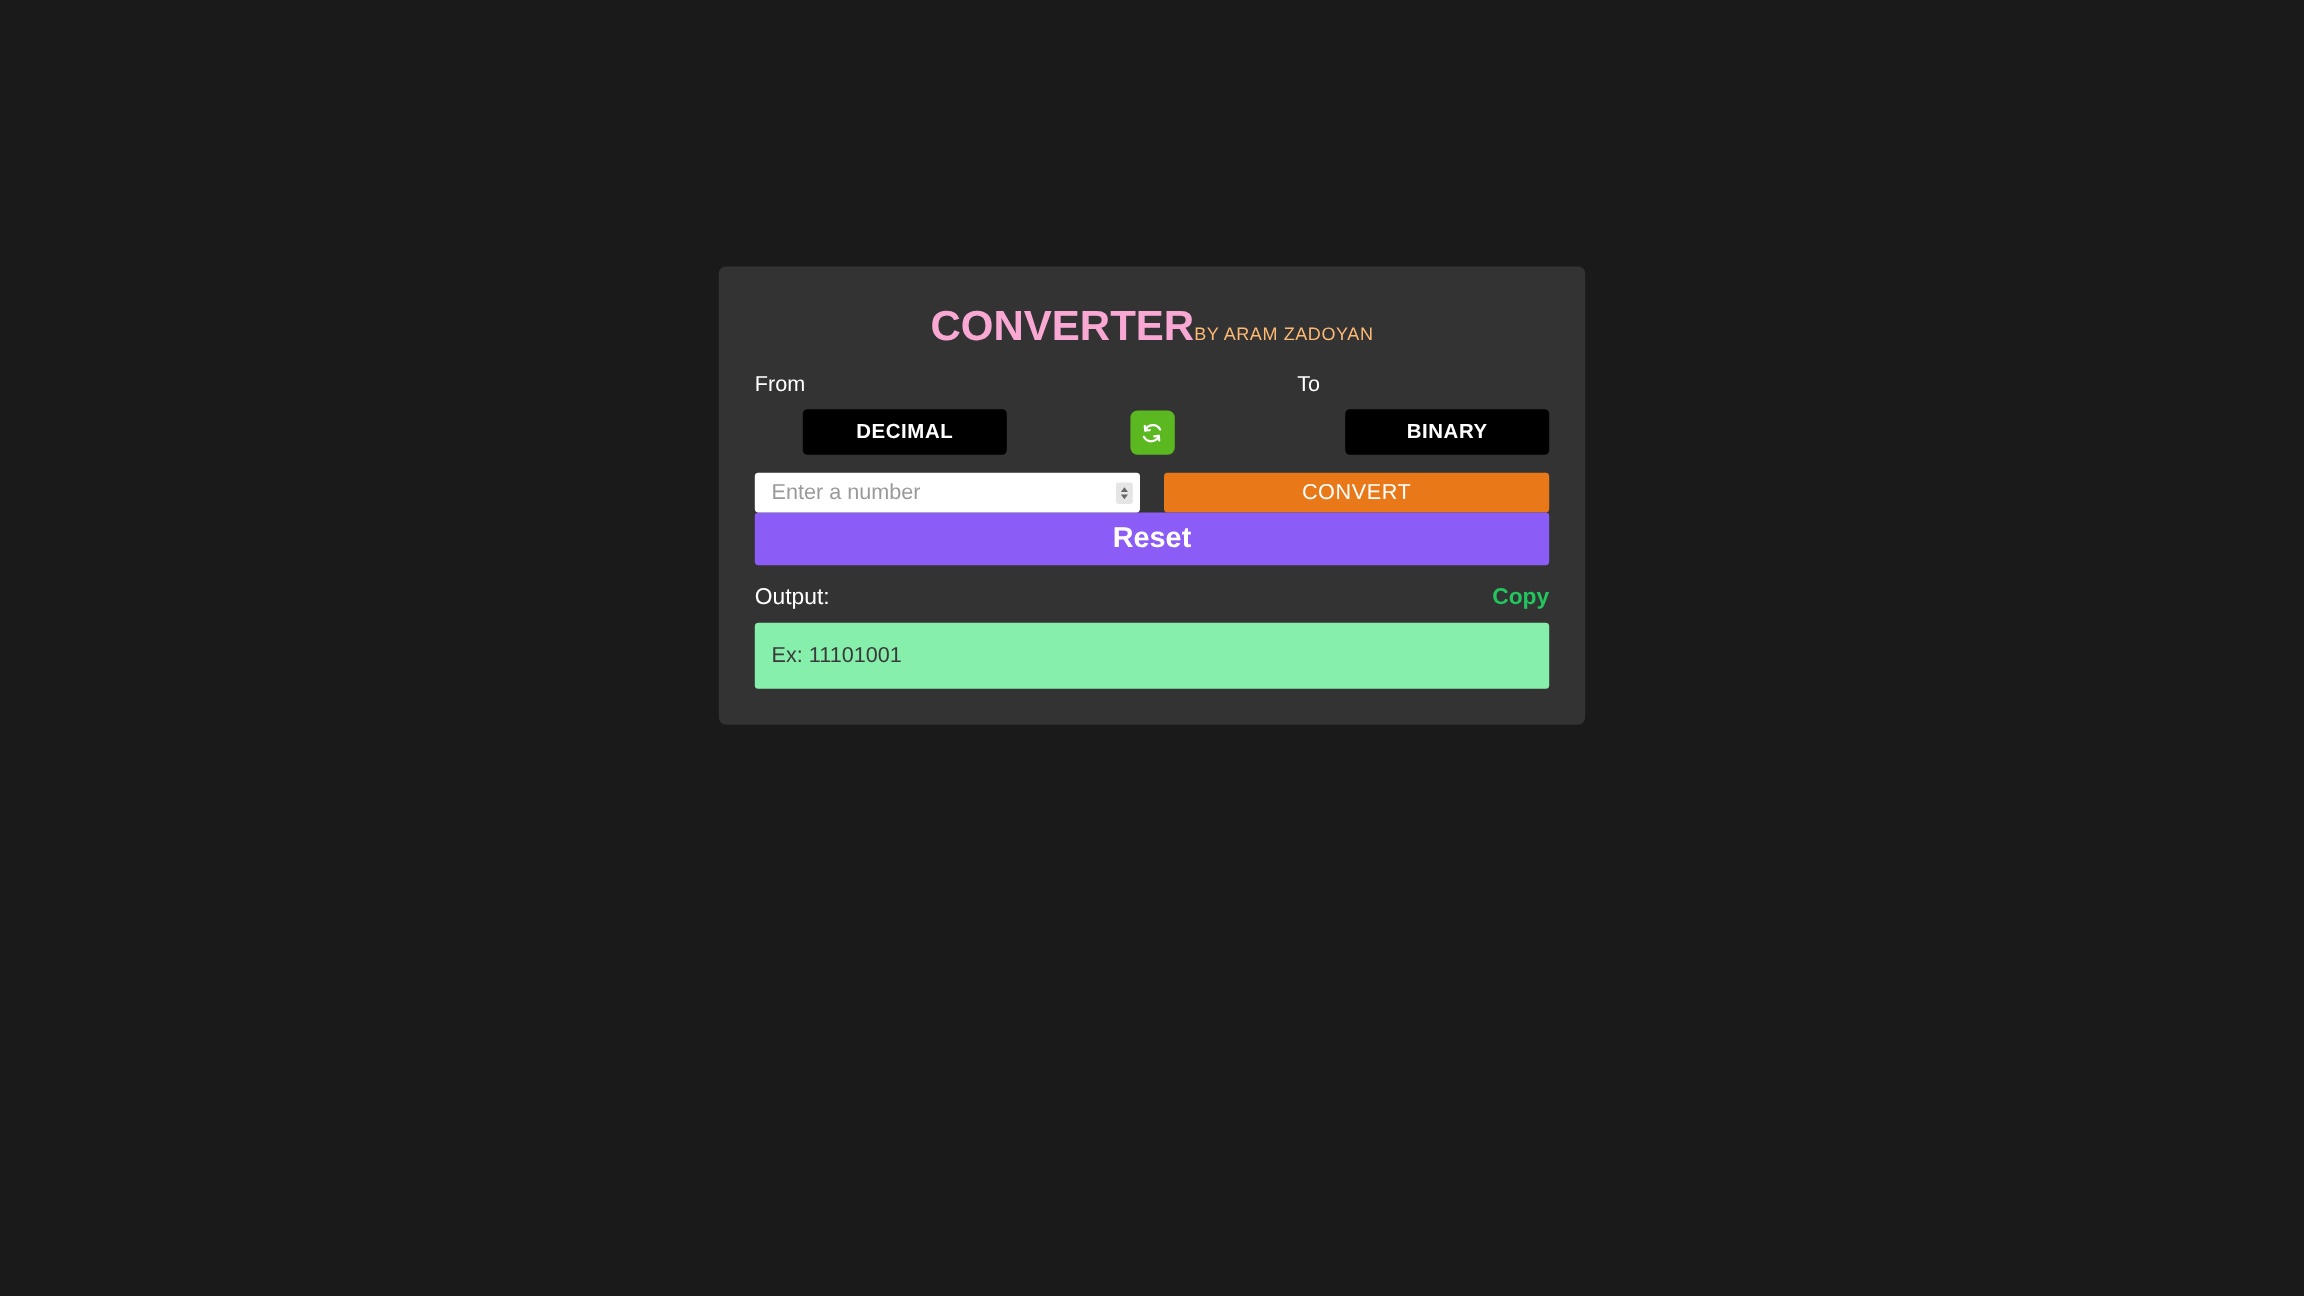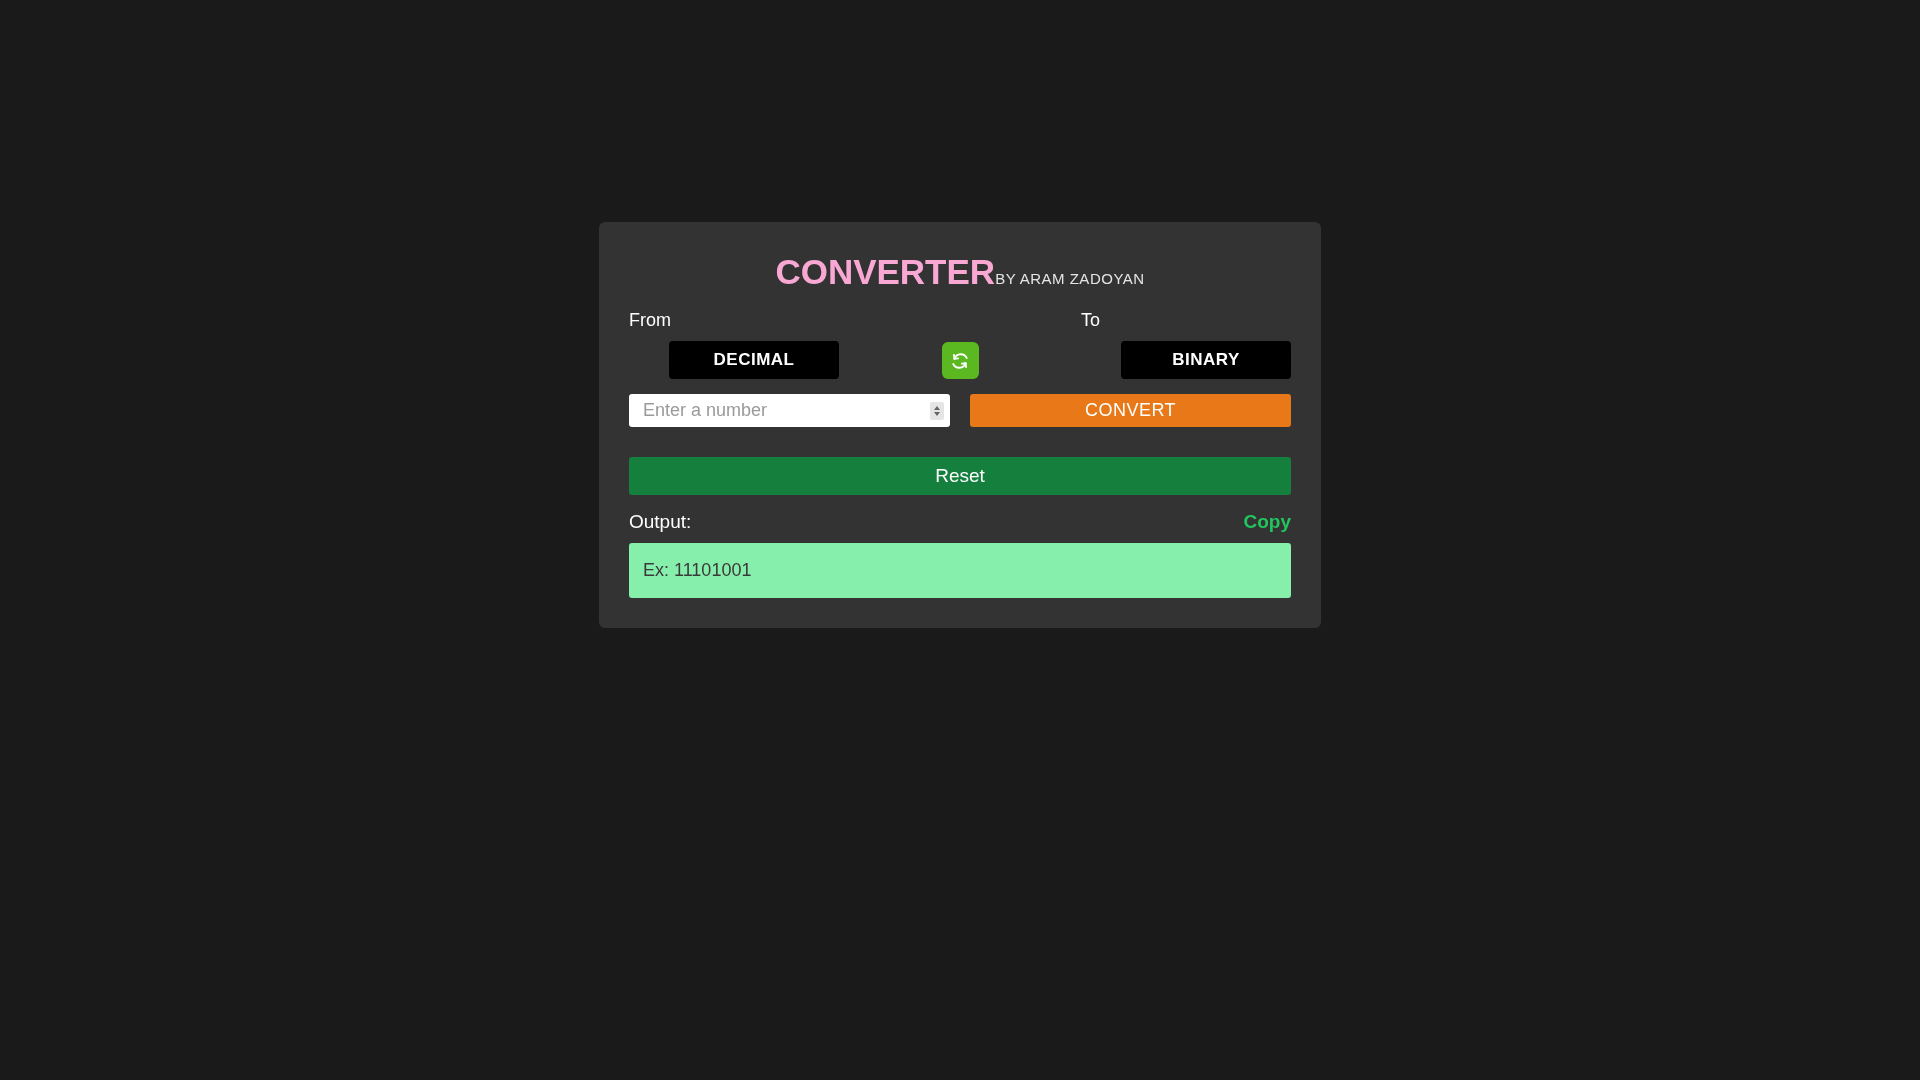--- a/index.html
+++ b/index.html
@@ -33,21 +33,21 @@
 
 .title-main {
   color: #f9a8d4;
   font-size: 35px;
   font-weight: 900;
   letter-spacing: 0px;
   display: inline;
 }
 
 .title-sub {
-  color: #e5e5e5;
+  color: #fdba74;
   font-size: 15px;
   display: inline;
   letter-spacing: 0.5px;
 }
 
 .conversion-row {
   display: flex;
   align-items: flex-end;
   gap: 0;
   margin-bottom: 15px;
@@ -101,21 +101,20 @@
 }
 
 .swap-icon {
   width: 18px;
   height: 18px;
 }
 
 .input-row {
   display: flex;
   gap: 20px;
-  margin-bottom: 30px;
 }
 
 .spinner-wrap {
   flex: 1;
   position: relative;
   background-color: #ffffff;
   border-radius: 3px;
   display: flex;
   align-items: center;
 }
@@ -172,27 +171,27 @@
   border-radius: 3px;
   font-size: 18px;
   font-weight: 500;
   cursor: pointer;
   letter-spacing: 0.5px;
   height: 33px;
 }
 
 .reset-button {
   width: 100%;
-  background-color: #15803d;
+  background-color: #8b5cf6;
   color: #ffffff;
   border: none;
   border-radius: 3px;
   padding: 8px 0;
-  font-size: 19px;
-  font-weight: 400;
+  font-size: 24px;
+  font-weight: 700;
   cursor: pointer;
   margin-bottom: 16px;
 }
 
 .output-header {
   display: flex;
   justify-content: space-between;
   align-items: flex-end;
   margin-bottom: 10px;
 }

